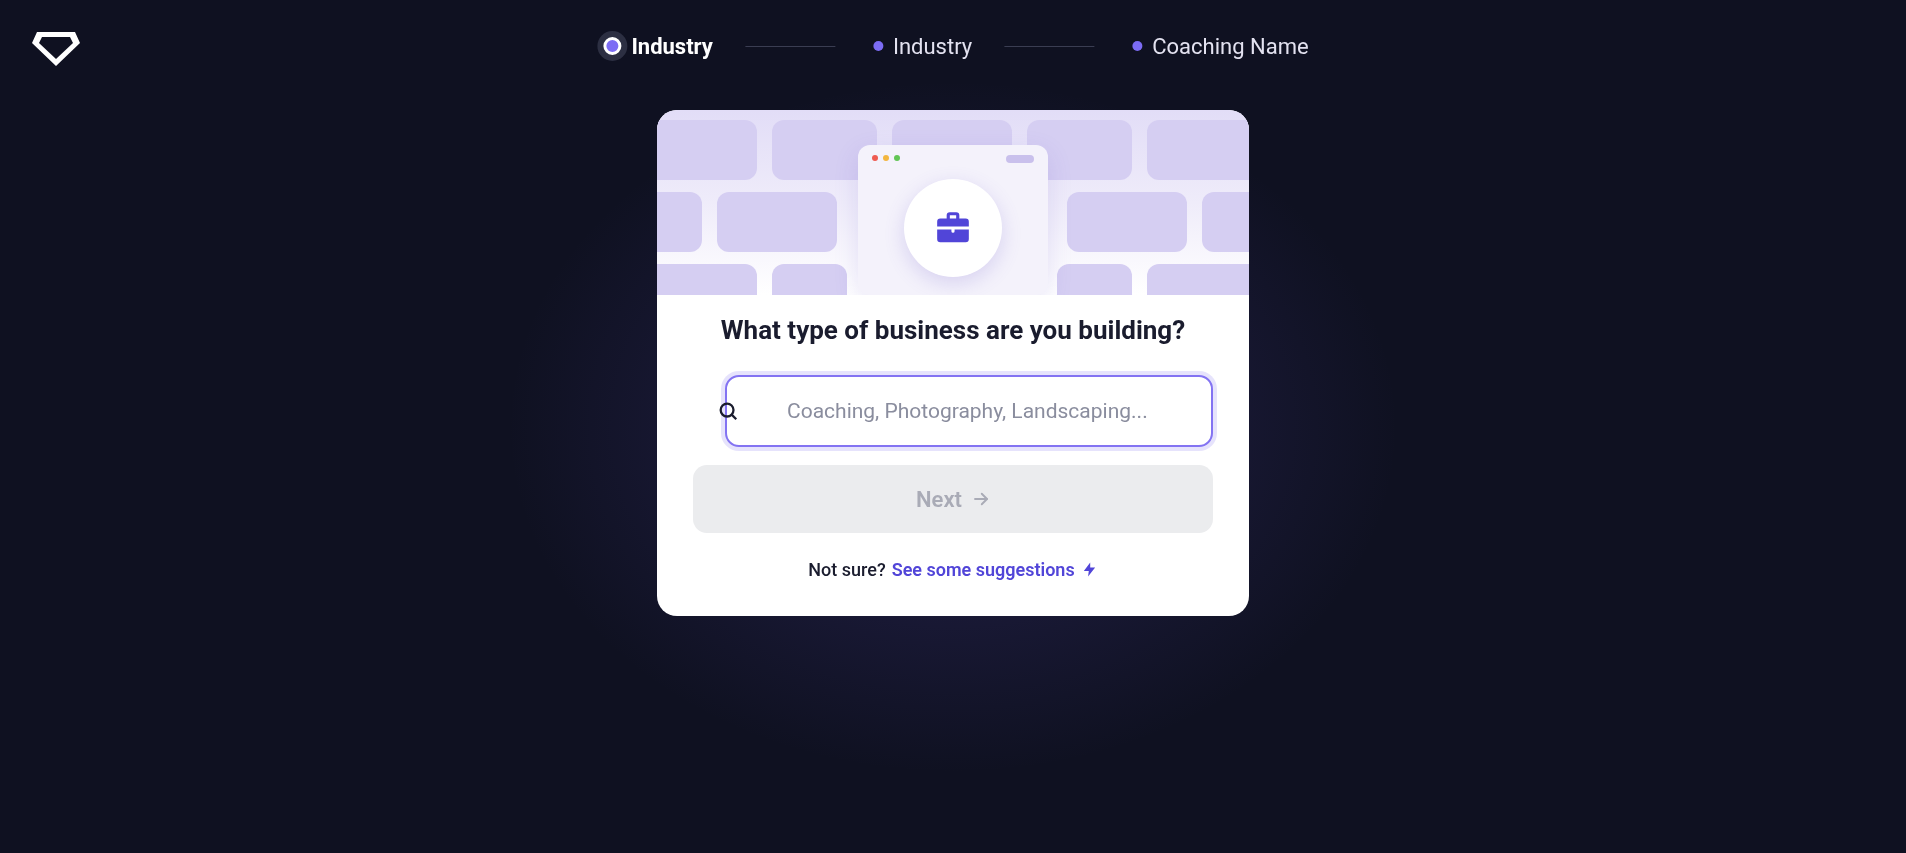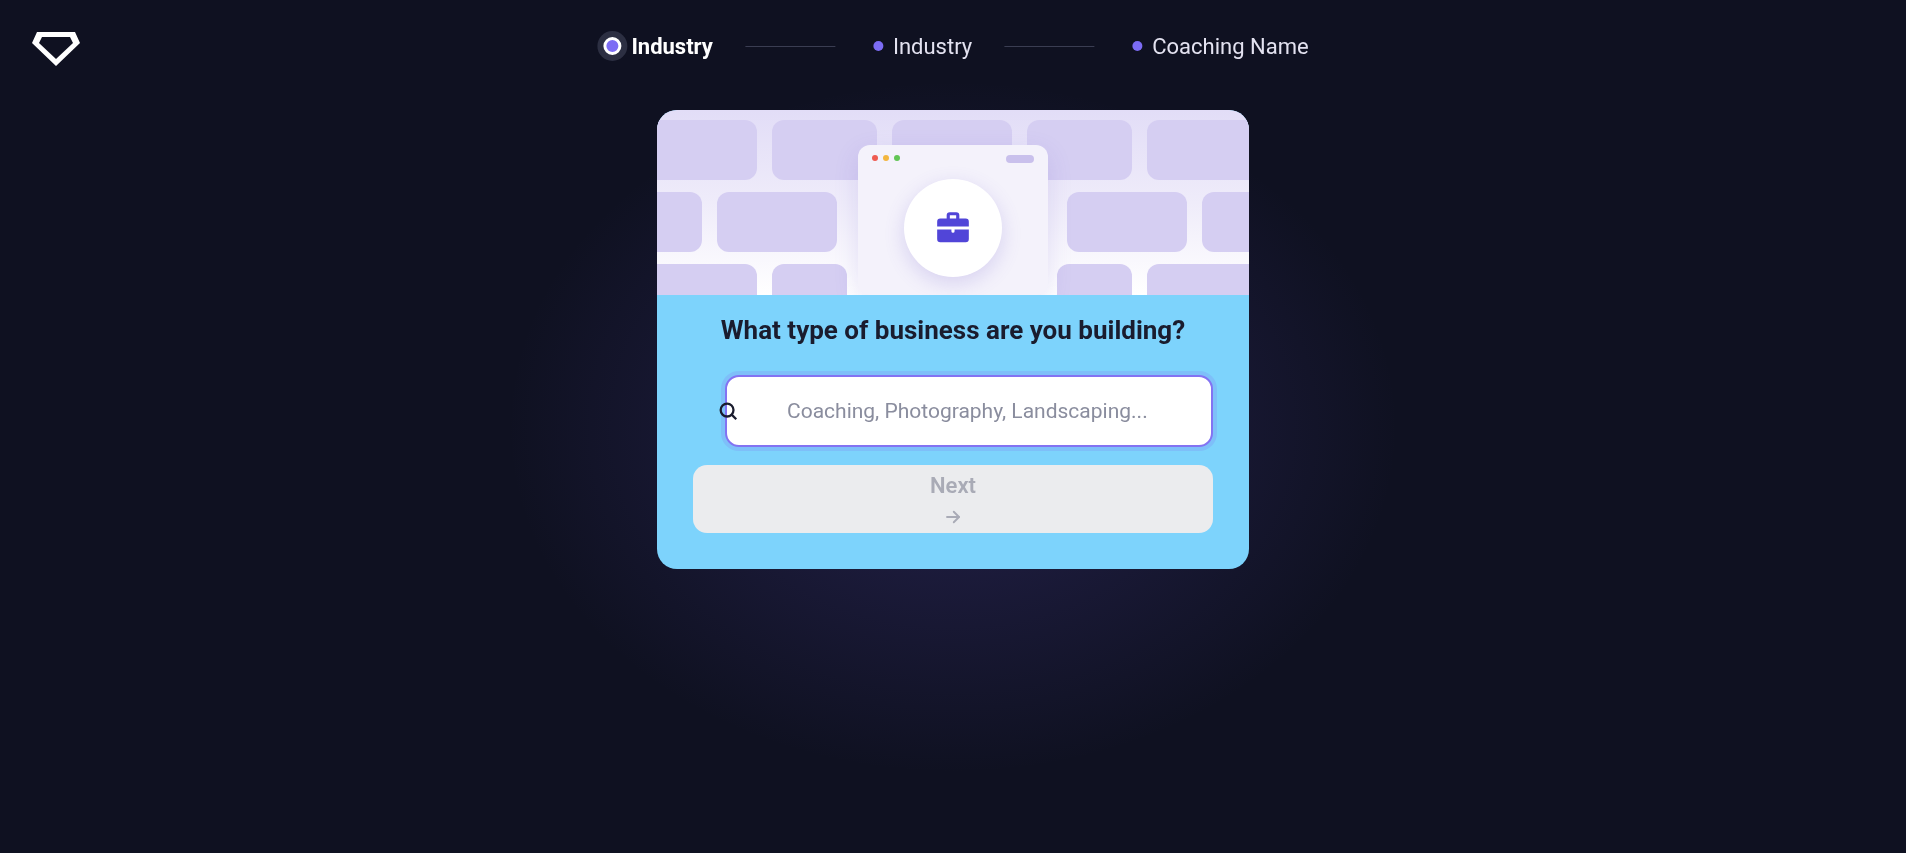--- a/index.html
+++ b/index.html
@@ -116,21 +116,21 @@
       height: 1px;
       background: #3a3d52;
     }
     
     .card {
       position: absolute;
       top: 110px;
       left: 50%;
       transform: translateX(-50%);
       width: 592px;
-      background: #7dd3fc;
+      background: #ffffff;
       border-radius: 20px;
       overflow: hidden;
       z-index: 3;
     }
     
     .card-illustration {
       height: 185px;
       background: linear-gradient(180deg, #e2ddf7 0%, #efecfa 50%, #fff 100%);
       position: relative;
       overflow: hidden;
@@ -259,21 +259,20 @@
       border-radius: 14px;
       font-size: 22px;
       font-weight: 600;
       color: #a9abb6;
       display: flex;
       align-items: center;
       justify-content: center;
       gap: 10px;
       cursor: not-allowed;
       font-family: inherit;
-      flex-direction: column;
     }
     
     .arrow-icon {
       width: 18px;
       height: 18px;
     }
     
     .suggestions-row {
       margin-top: 26px;
       font-size: 18px;
@@ -375,14 +374,21 @@
     </div>
 
     <button class="next-button" disabled="">
       <span>Next</span>
       <svg class="arrow-icon" viewBox="0 0 24 24" fill="none" stroke="currentColor" stroke-width="2.5" stroke-linecap="round" stroke-linejoin="round">
         <line x1="4" y1="12" x2="20" y2="12"></line>
         <polyline points="13 5 20 12 13 19"></polyline>
       </svg>
     </button>
 
+    <div class="suggestions-row">
+      <span class="suggestions-text">Not sure?</span>
+      <a class="suggestions-link">See some suggestions</a>
+      <svg class="bolt-icon" viewBox="0 0 24 24" fill="currentColor">
+        <path d="M13 2 L4 14 L11 14 L10 22 L20 9 L13 9 Z"></path>
+      </svg>
+    </div>
   </div>
 </div>
 
 </body></html>

